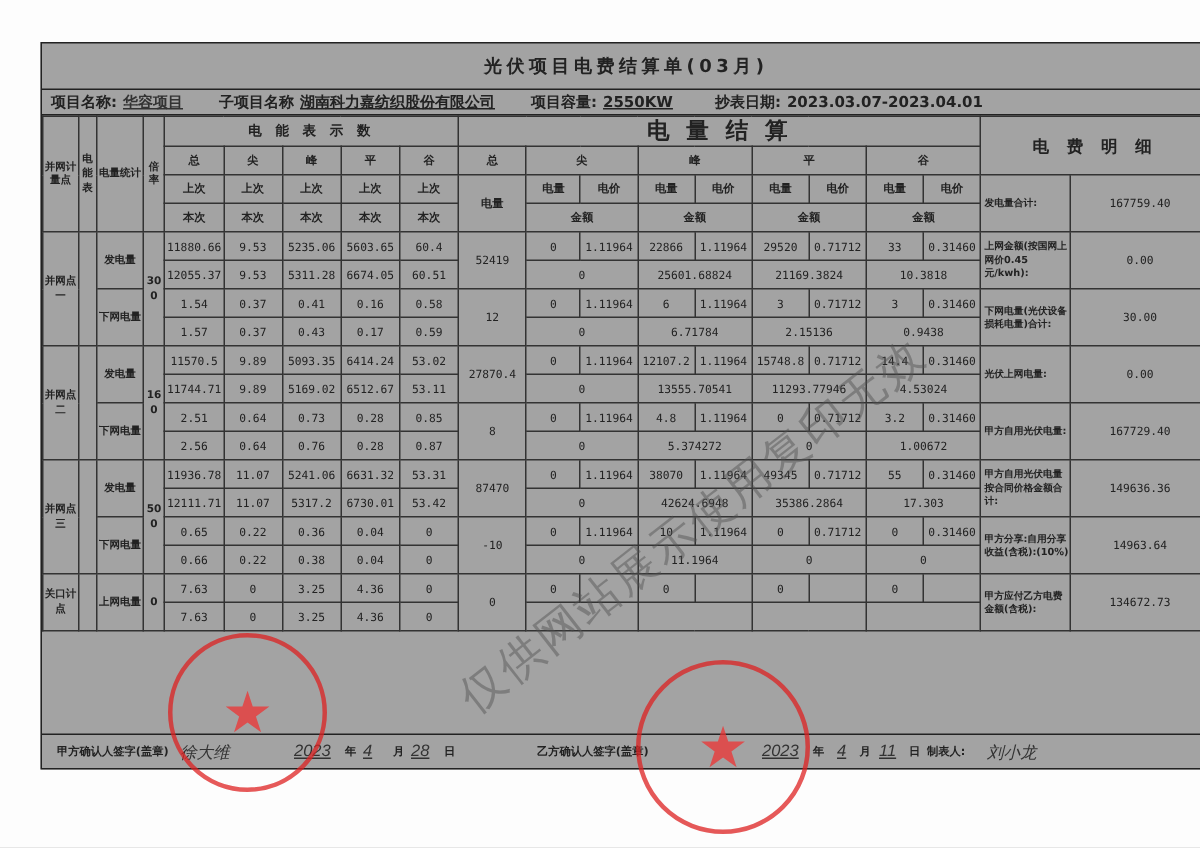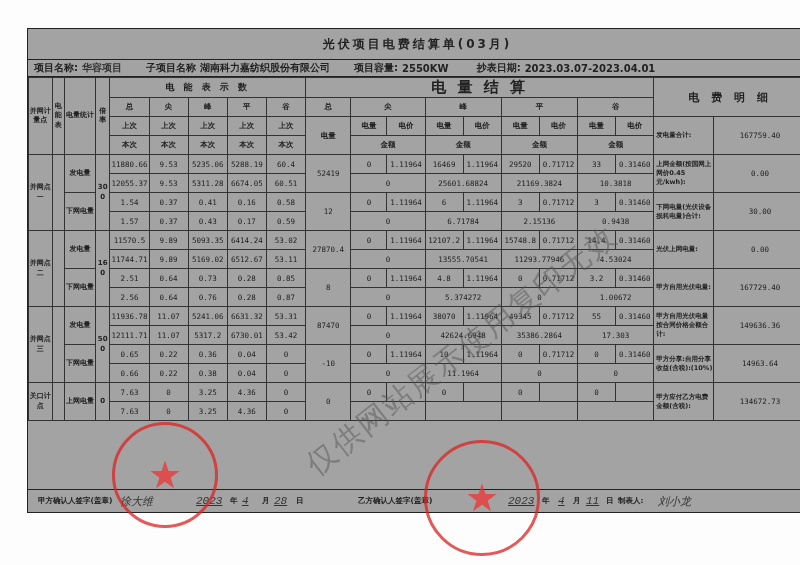--- a/index.html
+++ b/index.html
@@ -1,31 +1,31 @@
 <!DOCTYPE html>
 <html><head>
 <meta charset="utf-8">
 <style>
   html,body{margin:0;padding:0;background:#fdfdfd;}
   body{width:800px;height:565px;position:relative;overflow:hidden;font-family:"DejaVu Sans",sans-serif;color:#222;}
   .sheet{position:absolute;left:27px;top:28px;width:781px;height:485px;border:1.5px solid #222;box-sizing:border-box;background:#a3a3a3;}
   .title-row{height:30px;border-bottom:1px solid #222;display:flex;align-items:center;justify-content:center;font-size:12px;font-weight:bold;letter-spacing:3px;}
   .info-row{height:16px;border-bottom:1px solid #222;display:flex;align-items:center;font-size:10px;font-weight:bold;padding-left:6px;}
   .info-row span{margin-right:4px;}
-  .info-row .u{}
+  .info-row .u{text-decoration:underline;}
   table.main{border-collapse:collapse;width:100%;table-layout:fixed;font-size:7.5px;font-family:"DejaVu Sans Mono",monospace;}
   table.main td{border:1px solid #333;text-align:center;padding:0;height:18px;overflow:hidden;white-space:nowrap;}
   table.main td.h{font-family:"DejaVu Sans",sans-serif;font-weight:bold;font-size:7.5px;}
   table.main td.lbl{font-family:"DejaVu Sans",sans-serif;font-weight:bold;font-size:7px;white-space:normal;line-height:1.3;}
   td.detail-lbl{text-align:left!important;padding-left:2px!important;font-family:"DejaVu Sans",sans-serif;font-weight:bold;font-size:6.5px;white-space:normal!important;line-height:1.35;}
   td.big{font-size:11px!important;letter-spacing:4px;}
   td.vert{white-space:normal!important;word-break:break-all;width:8px;line-height:1.2;}
   .sign-row{position:absolute;left:0;bottom:0;width:100%;height:22px;border-top:1px solid #222;display:flex;align-items:center;font-size:7.5px;font-weight:bold;font-family:"DejaVu Sans",sans-serif;}
   .sign-row .s{position:absolute;text-align:center;}
-  .hw{font-family:Liberation Mono, monospace;font-style:italic;font-weight:normal;font-size:11px;color:#333;}
+  .hw{font-family:Liberation Sans, sans-serif;font-style:italic;font-weight:normal;font-size:11px;color:#333;}
   .stamp{position:absolute;border:3px solid #d22;border-radius:50%;opacity:.75;}
   .stamp .star{position:absolute;left:50%;top:50%;transform:translate(-50%,-50%);color:#e33;font-size:38px;}
   .wm{position:absolute;left:270px;top:330px;transform:rotate(-38deg);font-size:30px;color:rgba(80,80,80,.45);font-family:"DejaVu Sans",sans-serif;letter-spacing:2px;white-space:nowrap;}
 </style>
 </head>
 <body>
 
 <div class="sheet">
   <div class="title-row">光伏项目电费结算单(03月)</div>
   <div class="info-row">
@@ -116,26 +116,26 @@
     </tbody>
       <tbody id="body-rows">
         <tr>
           <td class="lbl" rowspan="4">并网点一</td>
           <td rowspan="4"></td>
           <td class="lbl" rowspan="2">发电量</td>
           <td class="lbl vert" rowspan="4">300</td>
           <td>11880.66</td>
           <td>9.53</td>
           <td>5235.06</td>
-          <td>5288.19</td>
+          <td>5603.65</td>
           <td>60.4</td>
           <td rowspan="2">52419</td>
           <td>0</td>
           <td>1.11964</td>
-          <td>16469</td>
+          <td>22866</td>
           <td>1.11964</td>
           <td>29520</td>
           <td>0.71712</td>
           <td>33</td>
           <td>0.31460</td>
           <td class="detail-lbl" rowspan="2">上网金额(按国网上网价0.45元/kwh):</td>
           <td rowspan="2">0.00</td>
         </tr>
         <tr>
           <td>12055.37</td>

